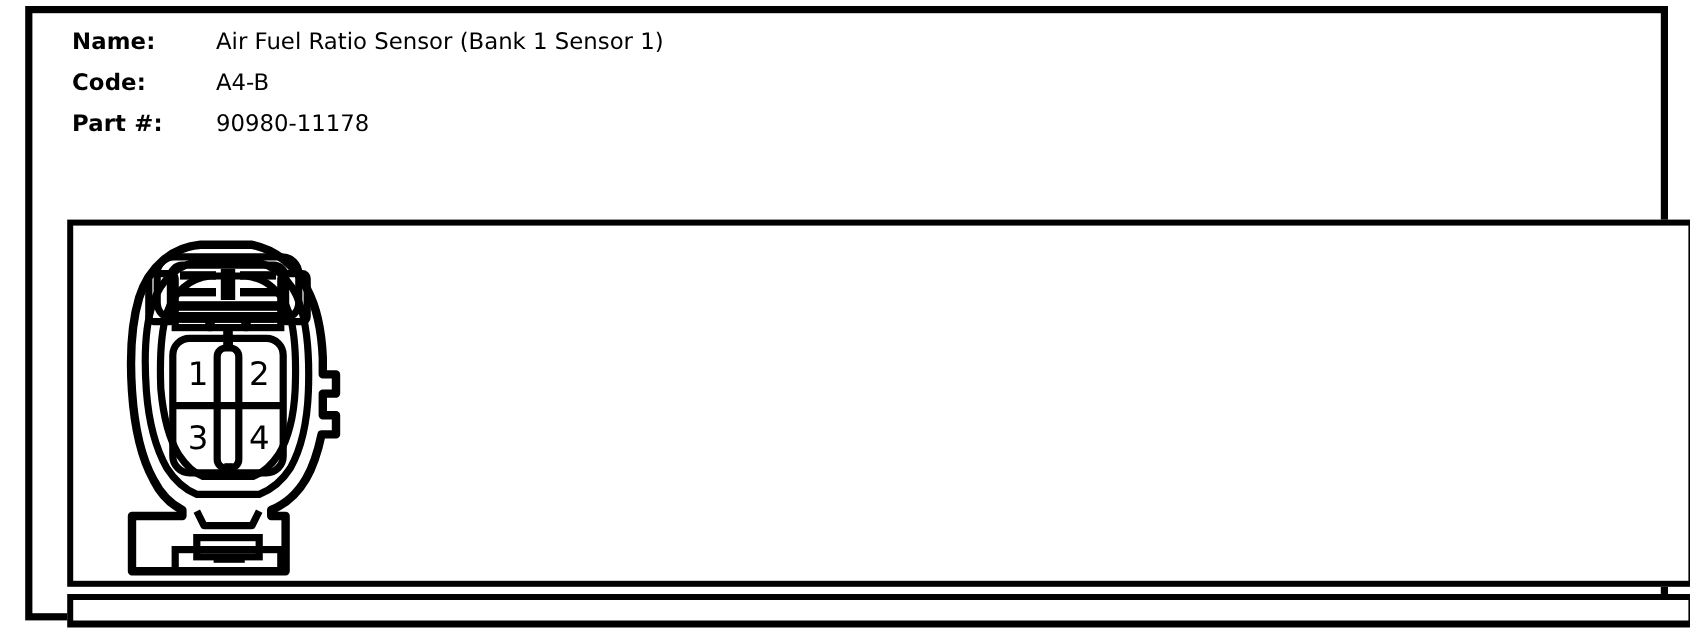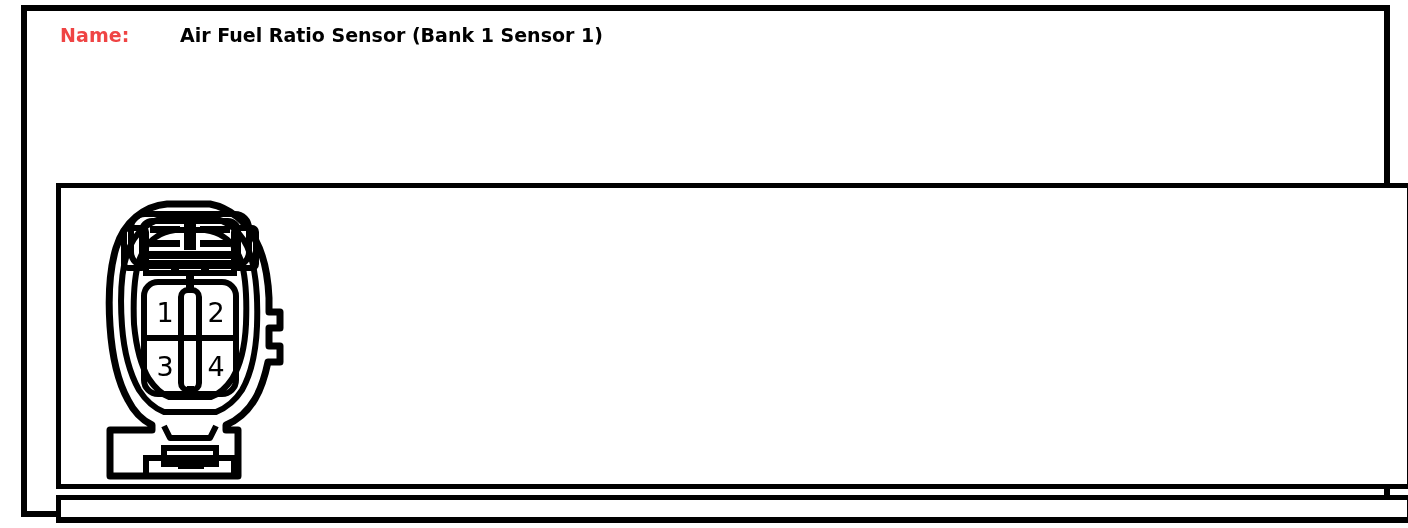--- a/index.html
+++ b/index.html
@@ -43,29 +43,29 @@
   .info-row {
     position: relative;
     height: 34px;
   }
   .info-label {
     position: absolute;
     left: 0;
     top: 0;
     font-weight: bold;
     font-size: 19px;
-    color: #ef4444;
+    color: #000000;
     letter-spacing: 0.1px;
     white-space: nowrap;
   }
   .info-value {
     position: absolute;
     left: 120px;
     top: 0;
-    font-weight: bold;
+    font-weight: normal;
     font-size: 19px;
     color: #000;
     white-space: nowrap;
   }
 
   
   #diagram-panel {
     position: absolute;
     left: 29px;
     top: 172px;
@@ -116,21 +116,29 @@
 
   <div id="outer-frame">
 
     <div id="info-block">
 
       <div class="info-row">
         <span class="info-label">Name:</span>
         <span class="info-value">Air Fuel Ratio Sensor (Bank 1 Sensor 1)</span>
       </div>
 
-
+      <div class="info-row">
+        <span class="info-label">Code:</span>
+        <span class="info-value">A4-B</span>
+      </div>
+
+      <div class="info-row">
+        <span class="info-label">Part #:</span>
+        <span class="info-value">90980-11178</span>
+      </div>
 
 
     </div>
 
     <div id="diagram-panel">
 
       <div id="connector-drawing">
         <svg width="250" height="302" viewBox="0 0 250 302" xmlns="http://www.w3.org/2000/svg">
 
           <path d="M 52 75

